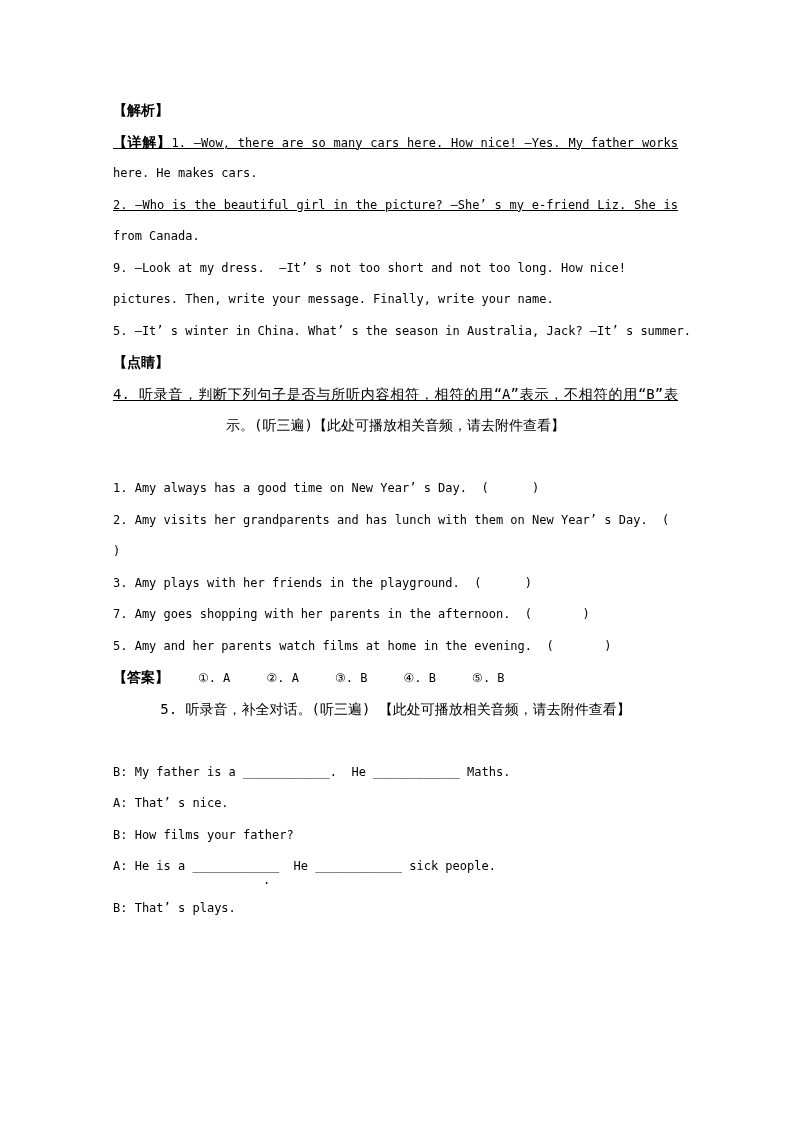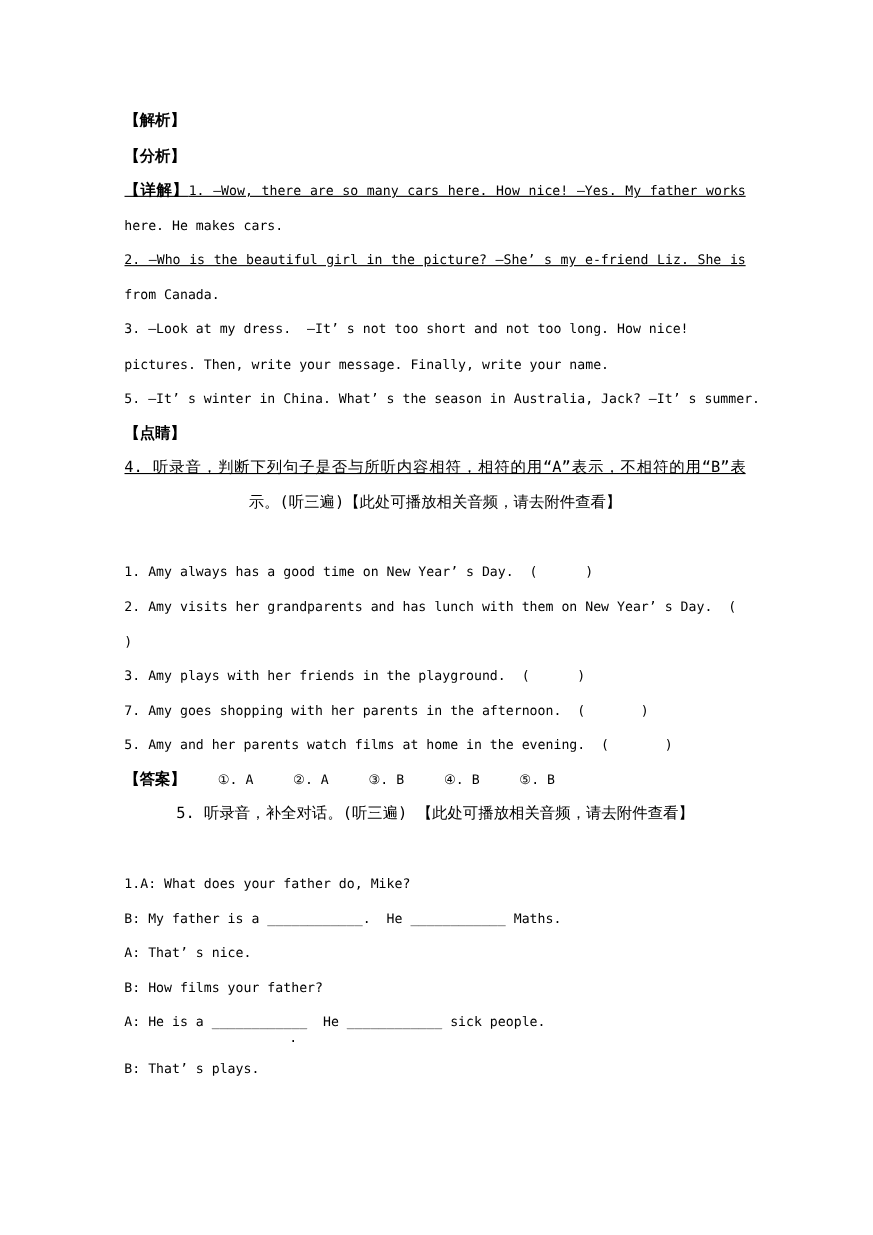--- a/index.html
+++ b/index.html
@@ -61,27 +61,26 @@
   }
 </style>
 </head>
 <body>
 
 <div class="page">
   <div class="content">
 
     <div class="line"><span class="lbl">【解析】</span></div>
 
-    <div class="line"><span class="lbl">【分析】</span></div>
 
     <div class="line stretch"><span class="lbl">【详解】</span><span>1. —Wow, there are so many cars here. How nice! —Yes. My father works</span></div>
     <div class="line"><span>here. He makes cars.</span></div>
     <div class="line stretch"><span>2. —Who is the beautiful girl in the picture?  —She’ s my e-friend Liz. She is</span></div>
     <div class="line"><span>from Canada.</span></div>
-    <div class="line"><span>3. —Look at my dress.  —It’ s not too short and not too long. How nice!</span></div>
+    <div class="line"><span>9. —Look at my dress.  —It’ s not too short and not too long. How nice!</span></div>
     <div class="line"><span>pictures. Then, write your message. Finally, write your name.</span></div>
     <div class="line"><span>5. —It’ s winter in China. What’ s the season in Australia, Jack? —It’ s summer.</span></div>
 
     <div class="line"><span class="lbl">【点睛】</span></div>
 
     <div class="line stretch cjk"><span>4. 听录音，判断下列句子是否与所听内容相符，相符的用“A”表示，不相符的用“B”表</span></div>
     <div class="line cjk"><span>示。(听三遍)【此处可播放相关音频，请去附件查看】</span></div>
 
     <div class="gap"></div>
 
@@ -91,21 +90,20 @@
     <div class="line"><span>3. Amy plays with her friends in the playground.  (      )</span></div>
     <div class="line"><span>7. Amy goes shopping with her parents in the afternoon.  (       )</span></div>
     <div class="line"><span>5. Amy and her parents watch films at home in the evening.  (       )</span></div>
 
     <div class="line"><span class="lbl">【答案】</span><span>    ①. A     ②. A     ③. B     ④. B     ⑤. B</span></div>
 
     <div class="line cjk"><span>5. 听录音，补全对话。(听三遍) 【此处可播放相关音频，请去附件查看】</span></div>
 
     <div class="gap"></div>
 
-    <div class="line"><span>1.A: What does your father do, Mike?</span></div>
     <div class="line"><span>B: My father is a ____________.  He ____________ Maths.</span></div>
     <div class="line"><span>A: That’ s nice.</span></div>
     <div class="line"><span>B: How films your father?</span></div>
     <div class="line"><span>A: He is a ____________  He ____________ sick people.</span></div>
     <div class="stray-line">
         <span>.</span>
       </div>
     <div class="line"><span>B: That’ s plays.</span></div>
 
   </div>

